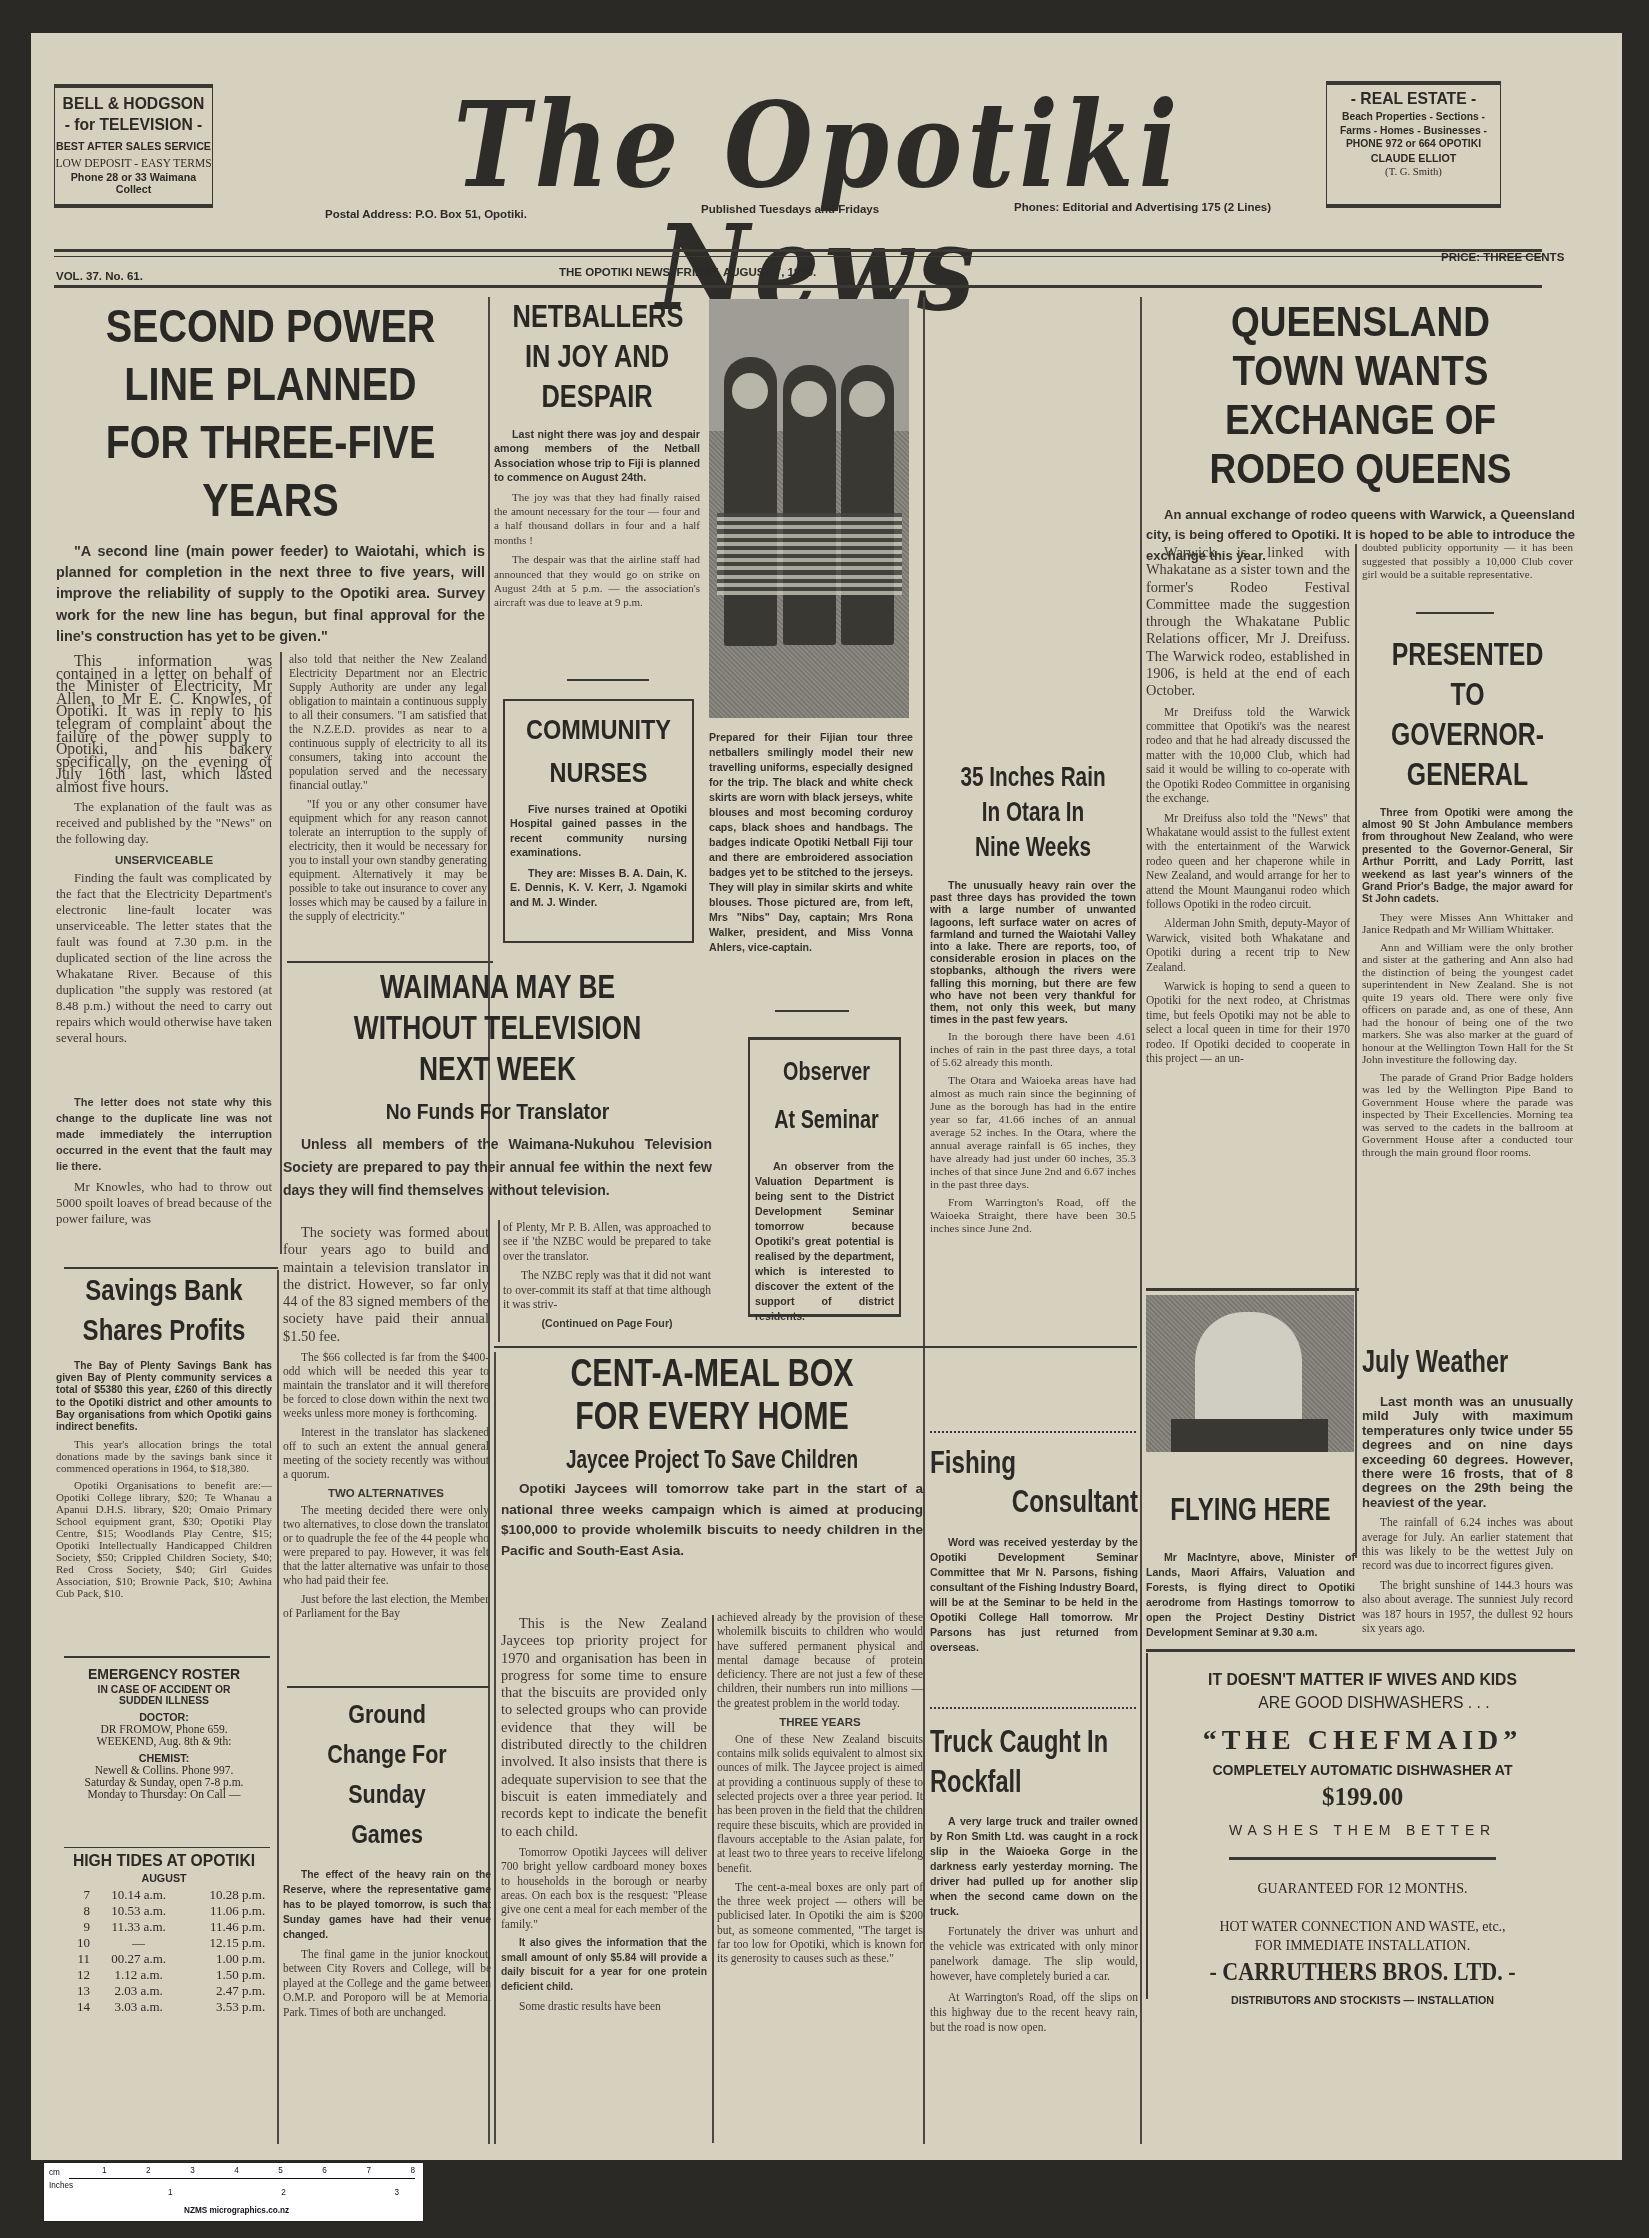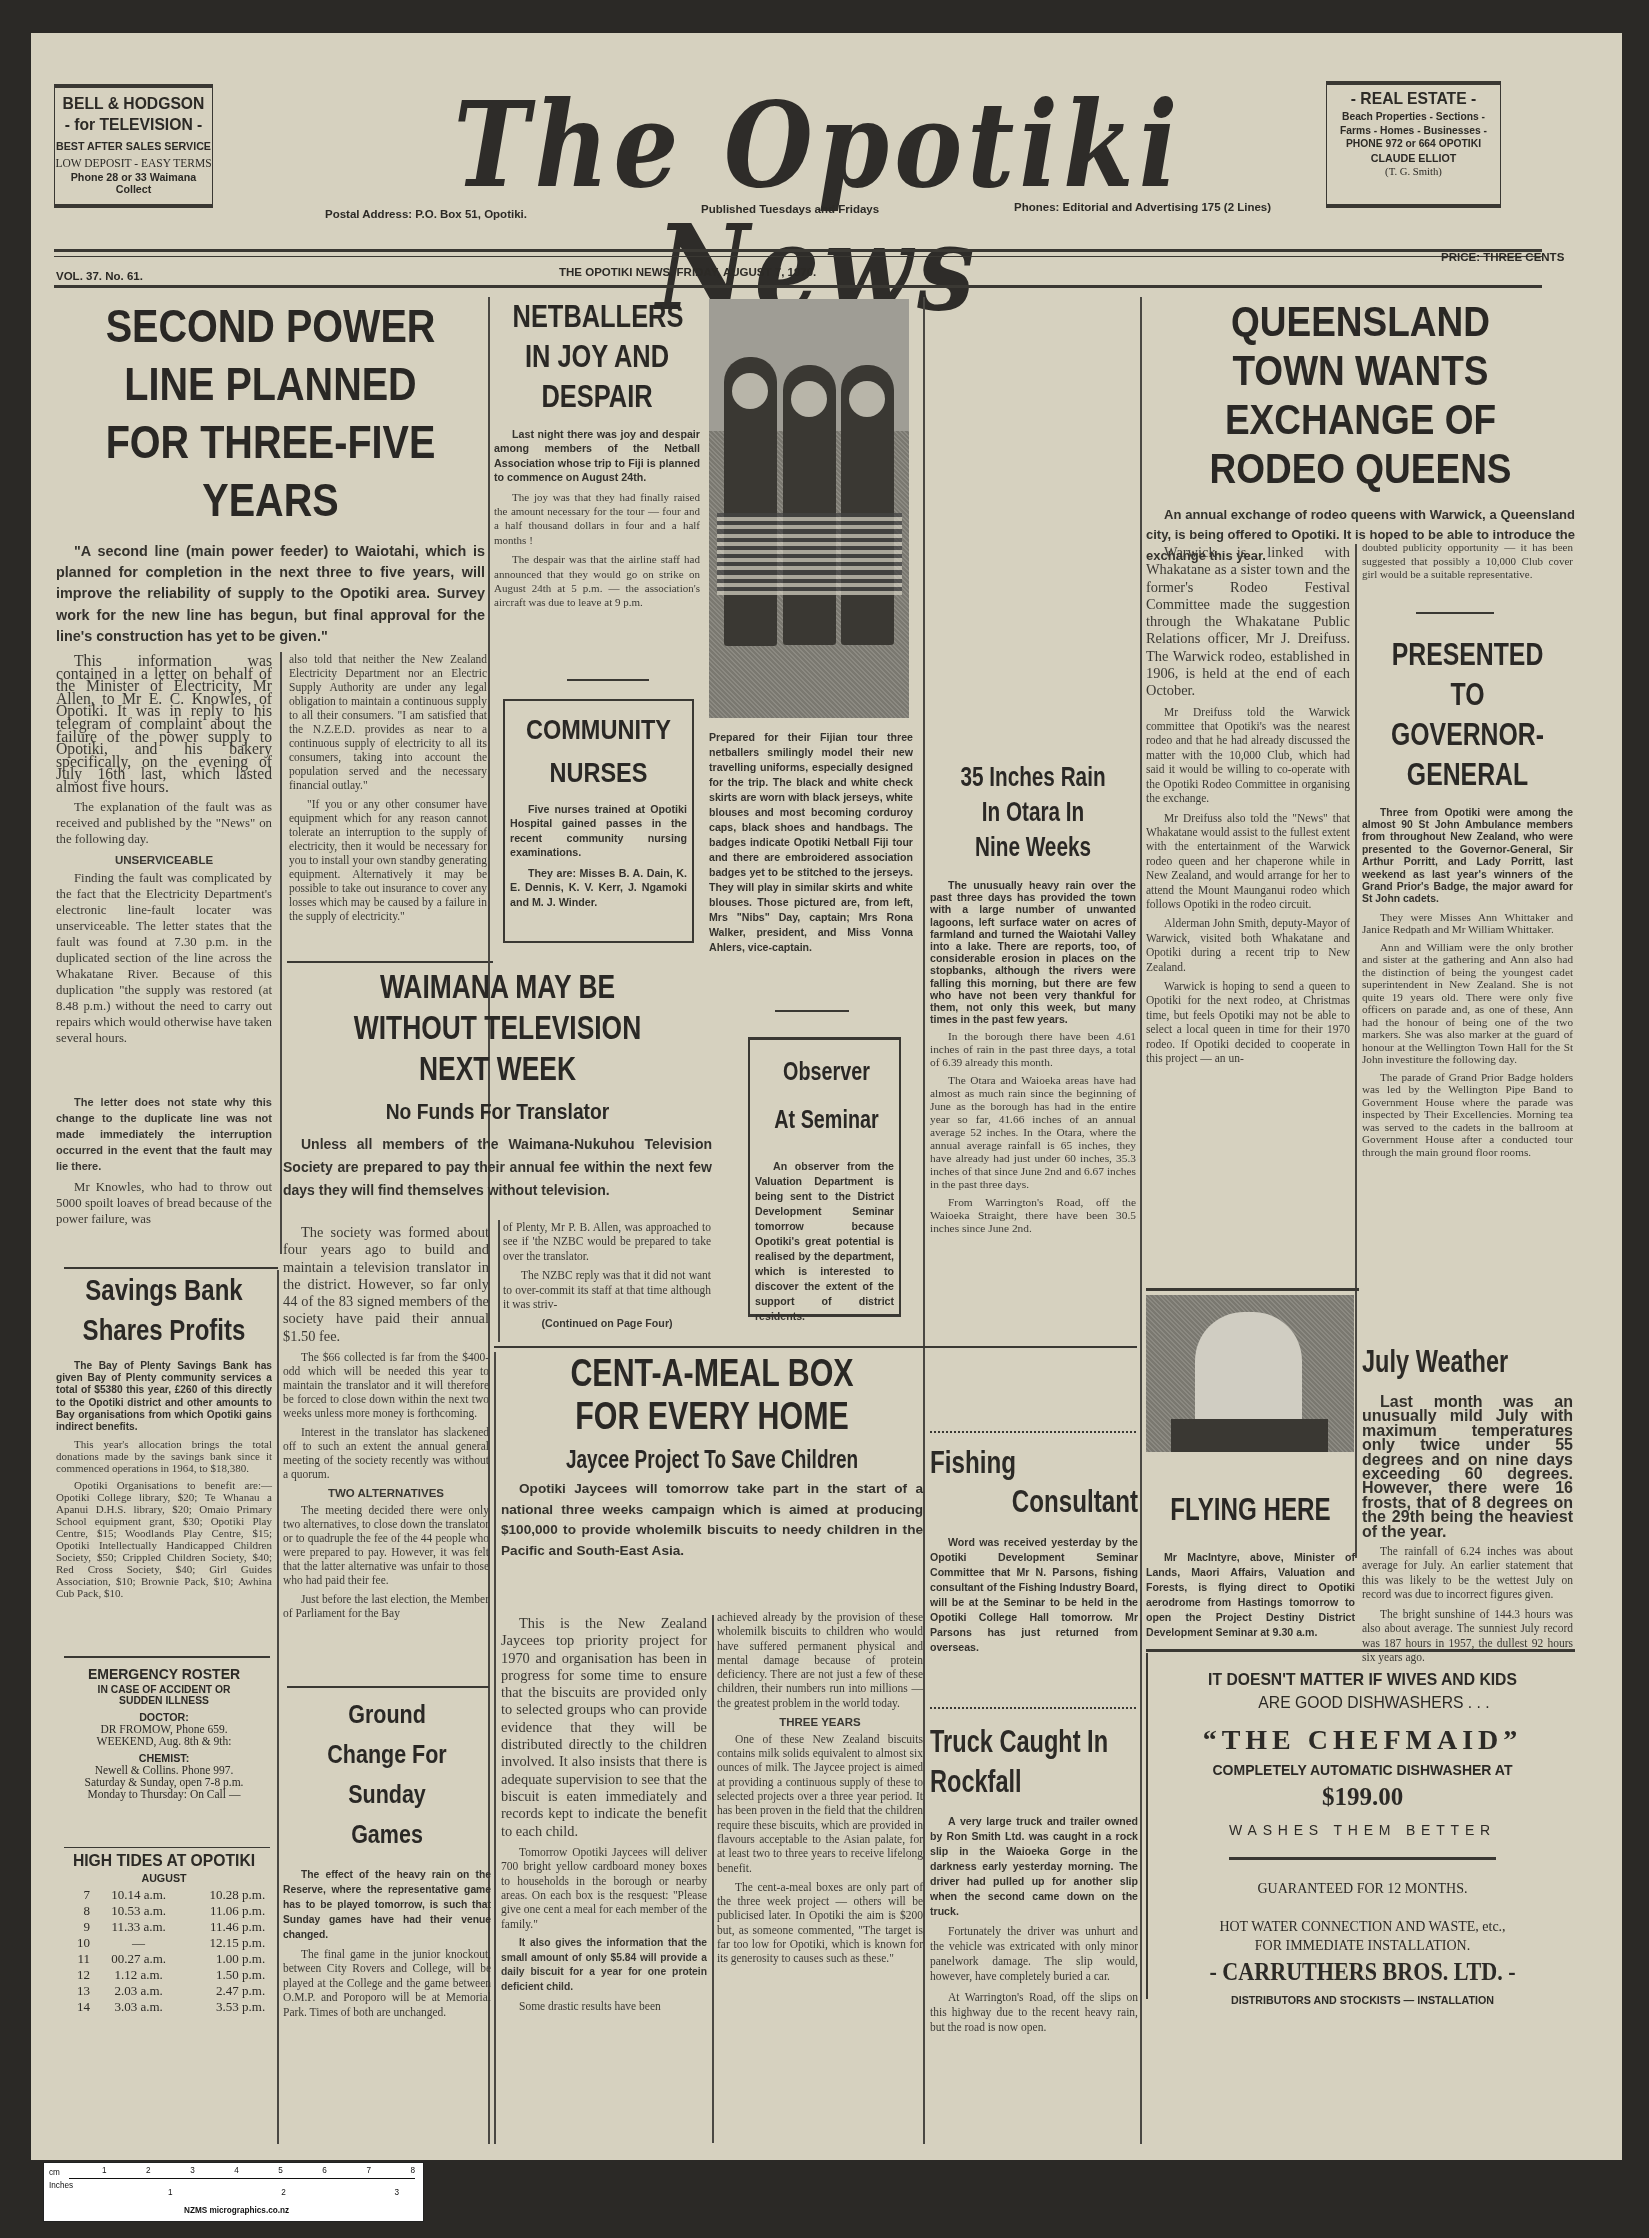--- a/index.html
+++ b/index.html
@@ -124,21 +124,21 @@
     </div>
   </div>
   <div class="rule" style="left:463px;top:1313px;width:643px;height:1.6px;"></div>
 
   <div class="abs" style="left:899px;top:726px;width:206px;">
     <div class="hl" style="font-size:28px;line-height:35px;transform:scaleX(0.74);transform-origin:center top;">35 Inches Rain In Otara In Nine Weeks</div>
     <div class="lead" style="font-size:10.6px;line-height:12.2px;margin-top:15px;">
         <p>The unusually heavy rain over the past three days has provided the town with a large number of unwanted lagoons, left surface water on acres of farmland and turned the Waiotahi Valley into a lake. There are reports, too, of considerable erosion in places on the stopbanks, although the rivers were falling this morning, but there are few who have not been very thankful for them, not only this week, but many times in the past few years.</p>
       </div>
     <div class="body" style="font-size:11.4px;line-height:13px;">
-      <p>In the borough there have been 4.61 inches of rain in the past three days, a total of 6.39 already this month.</p>
+      <p>In the borough there have been 4.61 inches of rain in the past three days, a total of 5.62 already this month.</p>
       <p>The Otara and Waioeka areas have had almost as much rain since the beginning of June as the borough has had in the entire year so far, 41.66 inches of an annual average 52 inches. In the Otara, where the annual average rainfall is 65 inches, they have already had just under 60 inches, 35.3 inches of that since June 2nd and 6.67 inches in the past three days.</p>
       <p>From Warrington's Road, off the Waioeka Straight, there have been 30.5 inches since June 2nd.</p>
     </div>
   </div>
   <div class="abs" style="left:899px;top:1398px;width:206px;height:3.3px;border-top:2.5px dotted #3a3833;"></div>
 
   <div class="abs" style="left:899px;top:1412px;width:208px;">
     <div class="sans" style="font-weight:bold;font-size:31px;transform:scaleX(0.78);transform-origin:left top;">Fishing</div>
     <div class="sans" style="font-weight:bold;font-size:31px;text-align:right;transform:scaleX(0.78);transform-origin:right top;margin-top:3.3px;">Consultant</div>
     <div class="lead" style="font-size:10.6px;line-height:15px;margin-top:15px;">
@@ -196,21 +196,21 @@
     <div class="abs" style="left:49px;top:16.5px;width:107px;height:140px;background:#d0cdc2;border-radius:49px 49px 25px 25px;"></div>
     <div class="abs" style="left:25px;top:124px;width:157px;height:33px;background:#3a3833;"></div>
   </div>
   <div class="abs hl" style="left:1115px;top:1461px;width:209px;font-size:31px;transform:scaleX(0.78);transform-origin:center top;">FLYING HERE</div>
   <div class="abs lead" style="left:1115px;top:1517px;width:209px;font-size:10.6px;line-height:15px;">
     <p>Mr MacIntyre, above, Minister of Lands, Maori Affairs, Valuation and Forests, is flying direct to Opotiki aerodrome from Hastings tomorrow to open the Project Destiny District Development Seminar at 9.30 a.m.</p>
   </div>
 
   <div class="abs" style="left:1331px;top:1311px;width:211px;">
     <div class="sans" style="font-weight:bold;font-size:31px;transform:scaleX(0.76);transform-origin:left top;width:264px;">July Weather</div>
-    <div class="lead" style="font-size:16px;line-height:14.4px;margin-top:15px;">
+    <div class="lead" style="font-size:13px;line-height:14.4px;margin-top:15px;">
         <p>Last month was an unusually mild July with maximum temperatures only twice under 55 degrees and on nine days exceeding 60 degrees. However, there were 16 frosts, that of 8 degrees on the 29th being the heaviest of the year.</p>
       </div>
     <div class="body" style="font-size:11.5px;line-height:14.4px;">
       <p>The rainfall of 6.24 inches was about average for July. An earlier statement that this was likely to be the wettest July on record was due to incorrect figures given.</p>
       <p>The bright sunshine of 144.3 hours was also about average. The sunniest July record was 187 hours in 1957, the dullest 92 hours six years ago.</p>
     </div>
   </div>
   <div class="rule" style="left:1115px;top:1616px;width:429px;height:2.5px;"></div>
 
   <div class="abs" style="left:1115px;top:1620px;width:429px;height:346px;border-left:2.5px solid #3a3833;text-align:center;">

